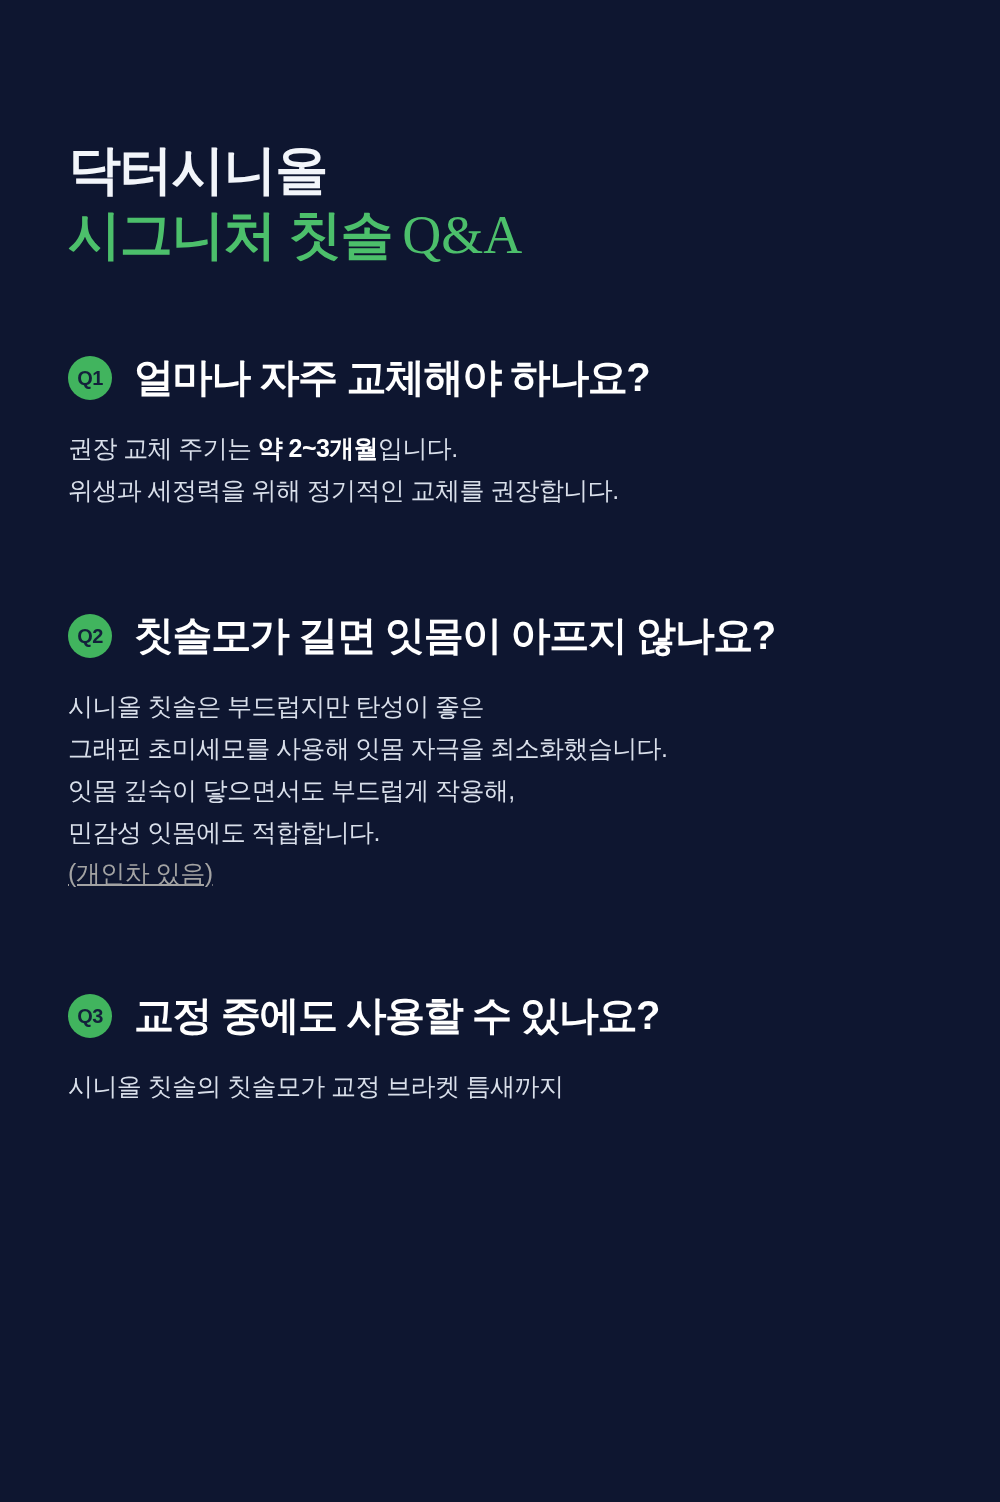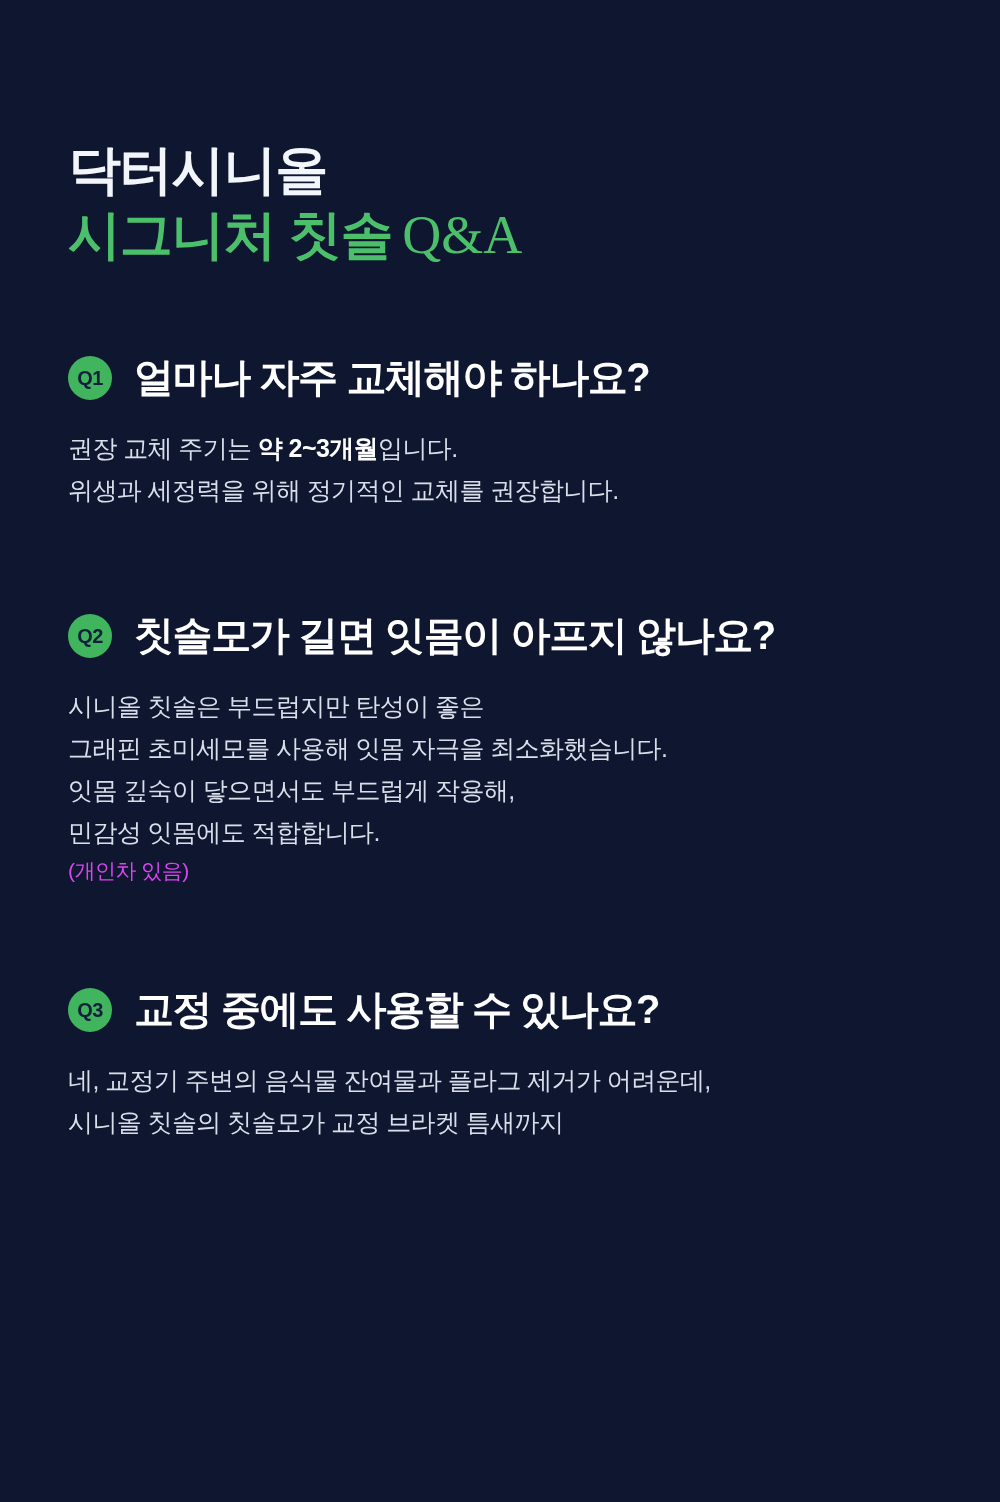--- a/index.html
+++ b/index.html
@@ -114,25 +114,26 @@
   }
 
   .faq-body b,
   .faq-body .strong {
     font-weight: 700;
     color: #ffffff;
   }
 
   .note {
     margin-top: 2px;
-    font-size: 21px;
+    font-size: 25px;
     line-height: 1.5;
-    color: #d946ef;
+    color: #a3a3a3;
     letter-spacing: -0.5px;
     white-space: nowrap;
+    text-decoration: underline;
   }
 </style>
 </head>
 <body>
 
 <div class="page">
 
   <div class="title-block">
     <div class="title-line title-line-1">닥터시니올</div>
     <div class="title-line title-line-2"><span>시그니처 칫솔</span><span class="title-qa">Q&amp;A</span></div>
@@ -161,19 +162,18 @@
           <div class="line"><span>민감성 잇몸에도 적합합니다.</span></div>
           <div class="note">(개인차 있음)</div>
         </div>
       </div>
       <div class="faq-item item-3">
         <div class="faq-head">
           <div class="q-badge">Q3</div>
           <div class="q-title">교정 중에도 사용할 수 있나요?</div>
         </div>
         <div class="faq-body">
-          <div class="line"><span>네, 교정기 주변의 음식물 잔여물과 플라그 제거가 어려운데,</span></div>
           <div class="line"><span>시니올 칫솔의 칫솔모가 교정 브라켓 틈새까지</span></div>
         </div>
       </div>
     </div>
 
 </div>
 
 </body></html>

